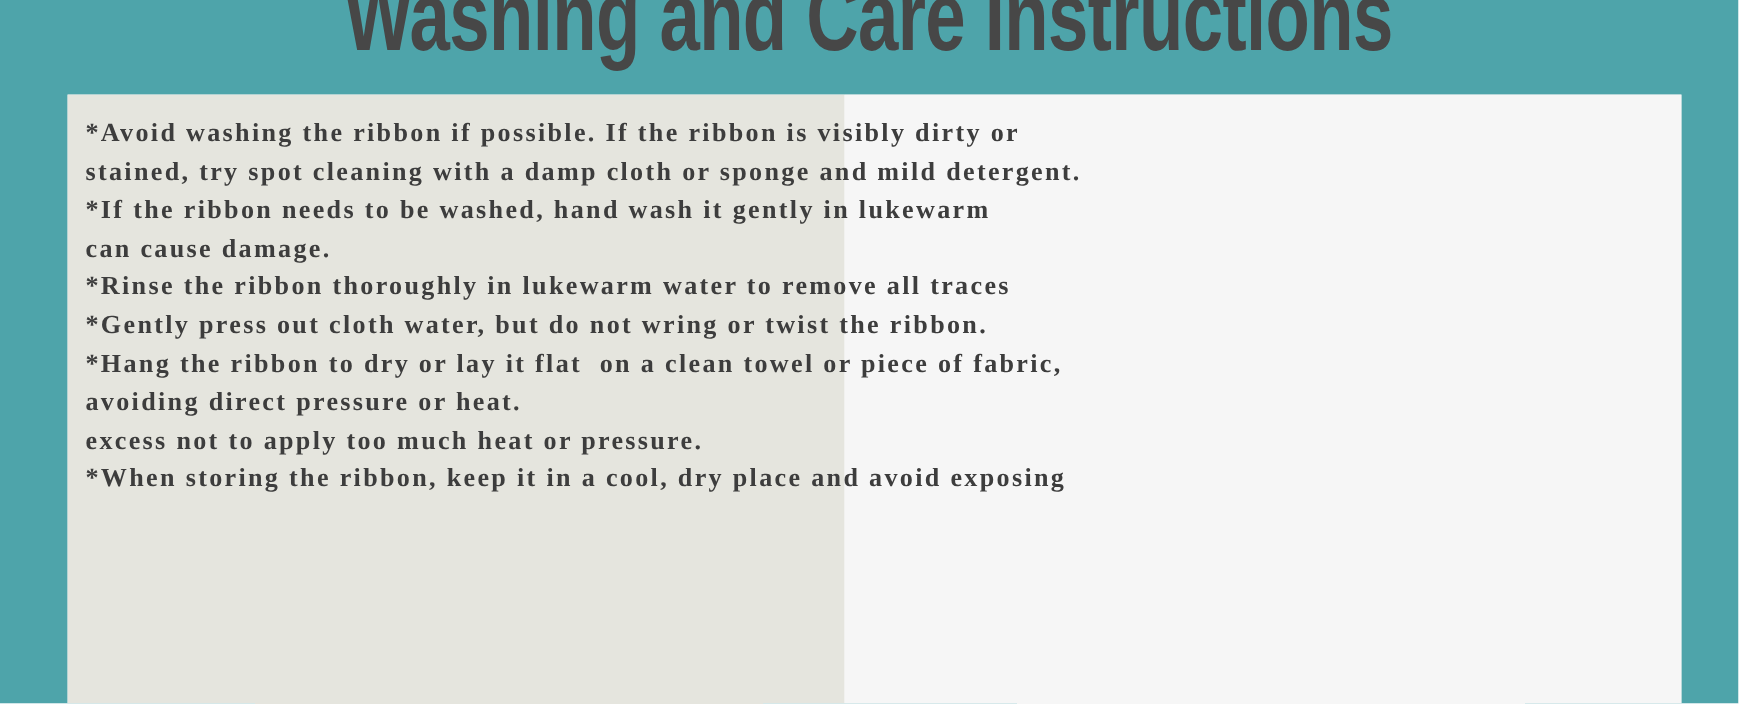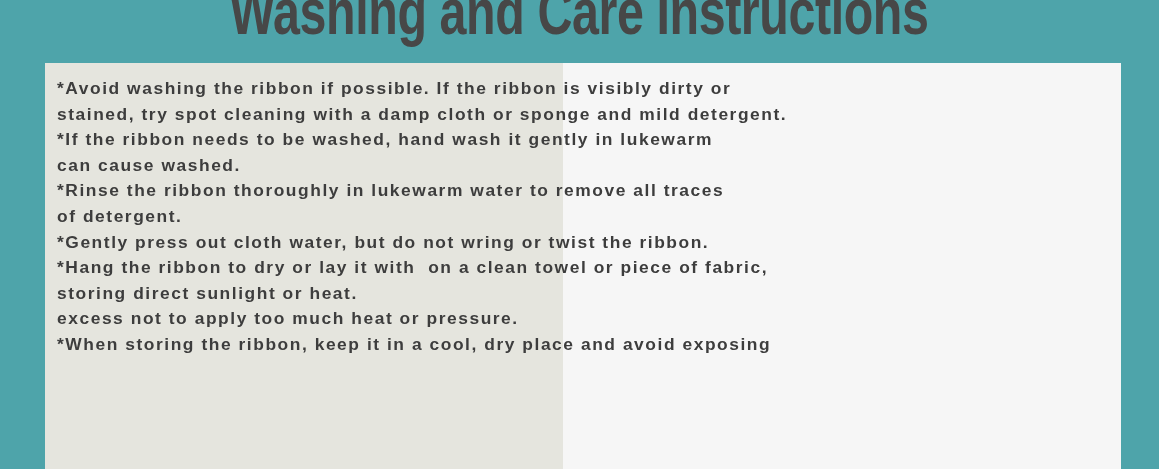--- a/index.html
+++ b/index.html
@@ -73,21 +73,21 @@
     position: absolute;
     left: 12px;
     top: 13px;
     right: 8px;
     margin: 0;
     padding: 0;
     list-style: none;
   }
   .instruction-line {
     color: #3d3d3d;
-    font-family: Liberation Sans, sans-serif;
+    font-family: Liberation Serif, serif;
     font-weight: bold;
     font-size: 17.4px;
     line-height: 25.6px;
     letter-spacing: 1.55px;
     white-space: pre;
   }
 </style>
 </head>
 <body>
 
@@ -97,24 +97,23 @@
     <h1 id="page-title">Washing and Care Instructions</h1>
   </div>
 
   <div id="content-card">
     <div id="card-left-panel"></div>
     <div id="card-right-panel"></div>
     <ul id="instructions-list">
         <li class="instruction-line">*Avoid washing the ribbon if possible. If the ribbon is visibly dirty or</li>
         <li class="instruction-line">stained, try spot cleaning with a damp cloth or sponge and mild detergent.</li>
         <li class="instruction-line">*If the ribbon needs to be washed, hand wash it gently in lukewarm</li>
-        <li class="instruction-line">can cause washed.</li>
+        <li class="instruction-line">can cause damage.</li>
         <li class="instruction-line">*Rinse the ribbon thoroughly in lukewarm water to remove all traces</li>
-        <li class="instruction-line">of detergent.</li>
         <li class="instruction-line">*Gently press out cloth water, but do not wring or twist the ribbon.</li>
-        <li class="instruction-line">*Hang the ribbon to dry or lay it with  on a clean towel or piece of fabric,</li>
-        <li class="instruction-line">storing direct sunlight or heat.</li>
+        <li class="instruction-line">*Hang the ribbon to dry or lay it flat  on a clean towel or piece of fabric,</li>
+        <li class="instruction-line">avoiding direct pressure or heat.</li>
         <li class="instruction-line">excess not to apply too much heat or pressure.</li>
         <li class="instruction-line">*When storing the ribbon, keep it in a cool, dry place and avoid exposing</li>
       </ul>
   </div>
 
 </div>
 
 </body></html>

